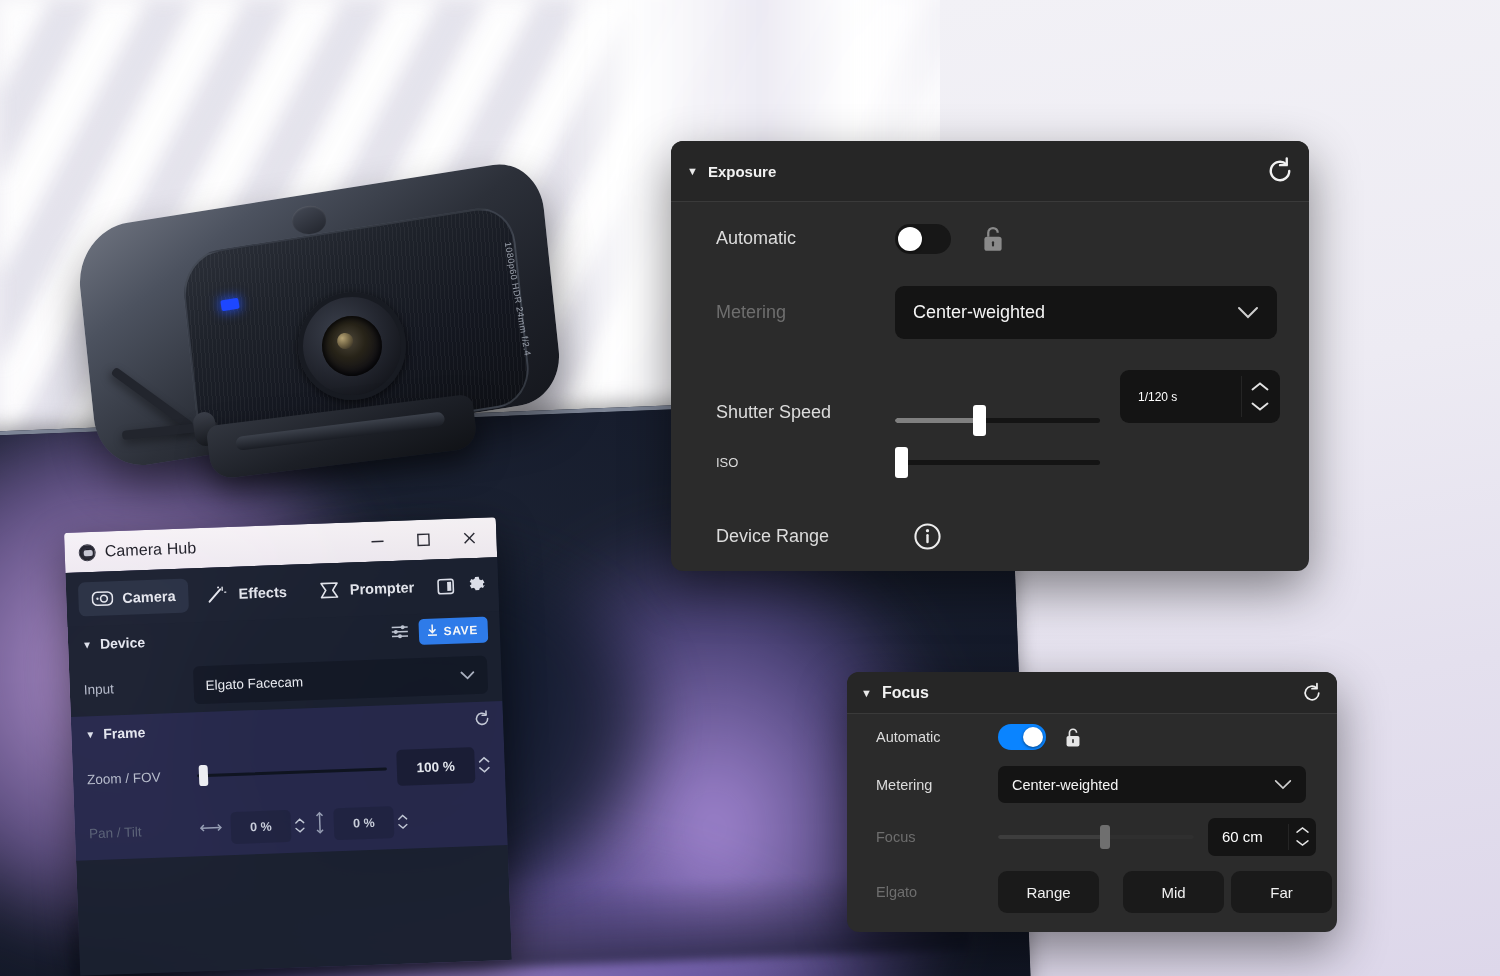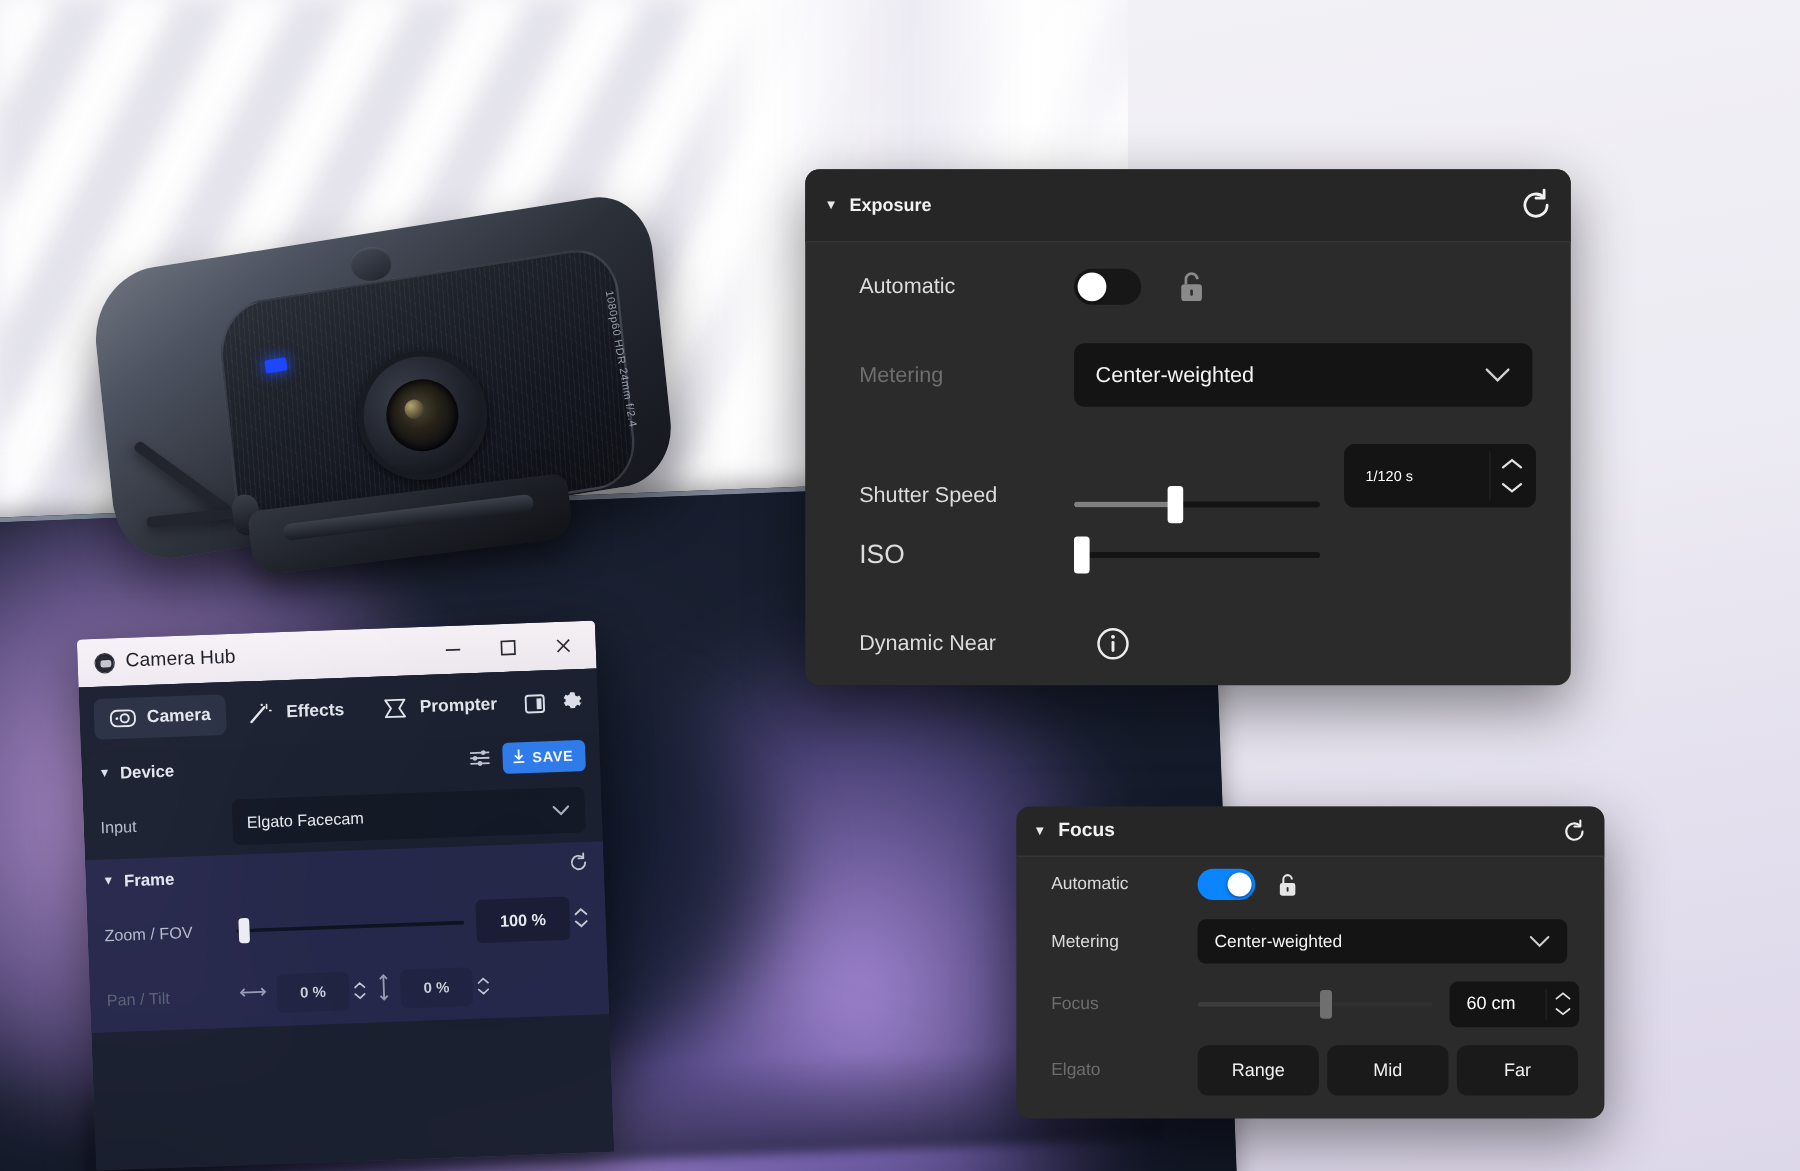--- a/index.html
+++ b/index.html
@@ -581,31 +581,31 @@
             <path d="M2.5 8.5 L10 2.5 L17.5 8.5" fill="none" stroke="currentColor" stroke-width="1.9" stroke-linecap="round"></path>
           </svg>
         <svg width="20" height="11" viewBox="0 0 20 11">
             <path d="M2.5 2.5 L10 8.5 L17.5 2.5" fill="none" stroke="currentColor" stroke-width="1.9" stroke-linecap="round"></path>
           </svg>
       </span>
     </div>
   </div>
 
   <div class="p-row" style="height:78px; padding:0 0 0 45px;">
-    <div class="p-label" style="width:179px; font-size:22px;">ISO</div>
+    <div class="p-label" style="width:179px; font-size:13px;">ISO</div>
     <div class="p-slider" style="width:205px">
       <div class="p-track">
         <div class="p-fill" style="width:2%"></div>
       </div>
       <div class="p-knob" style="left:0%; width:13px; height:31px;"></div>
     </div>
   </div>
 
   <div class="p-row" style="height:70px; padding:0 0 0 45px;">
-    <div class="p-label" style="width:179px; font-size:18px;">Dynamic Near</div>
+    <div class="p-label" style="width:179px; font-size:18px;">Device Range</div>
     <span class="info-icon" style="margin-left:18px">
       <svg width="29" height="29" viewBox="0 0 24 24">
         <circle cx="12" cy="12" r="10" fill="none" stroke="currentColor" stroke-width="1.7"></circle>
         <circle cx="12" cy="7.2" r="1.35" fill="currentColor"></circle>
         <rect x="11" y="10" width="2" height="7.6" rx="1" fill="currentColor"></rect>
       </svg>
     </span>
   </div>
 </div>
 
@@ -668,16 +668,16 @@
         <svg width="15" height="8" viewBox="0 0 20 11">
             <path d="M2.5 2.5 L10 8.5 L17.5 2.5" fill="none" stroke="currentColor" stroke-width="2" stroke-linecap="round"></path>
           </svg>
       </span>
     </div>
   </div>
 
   <div class="p-row" style="height:56px; padding:0 0 0 29px;">
     <div class="p-label dim" style="width:122px; font-size:14.5px;">Elgato</div>
     <div class="preset-btn" style="width:101px; height:42px; font-size:15px;">Range</div>
-    <div class="preset-btn" style="width:101px; height:42px; font-size:15px; margin-left:7px;">Mid</div>
+    <div class="preset-btn" style="width:101px; height:42px; font-size:15px; margin-left:24px;">Mid</div>
     <div class="preset-btn" style="width:101px; height:42px; font-size:15px; margin-left:7px;">Far</div>
   </div>
 </div>
 
 </body></html>

